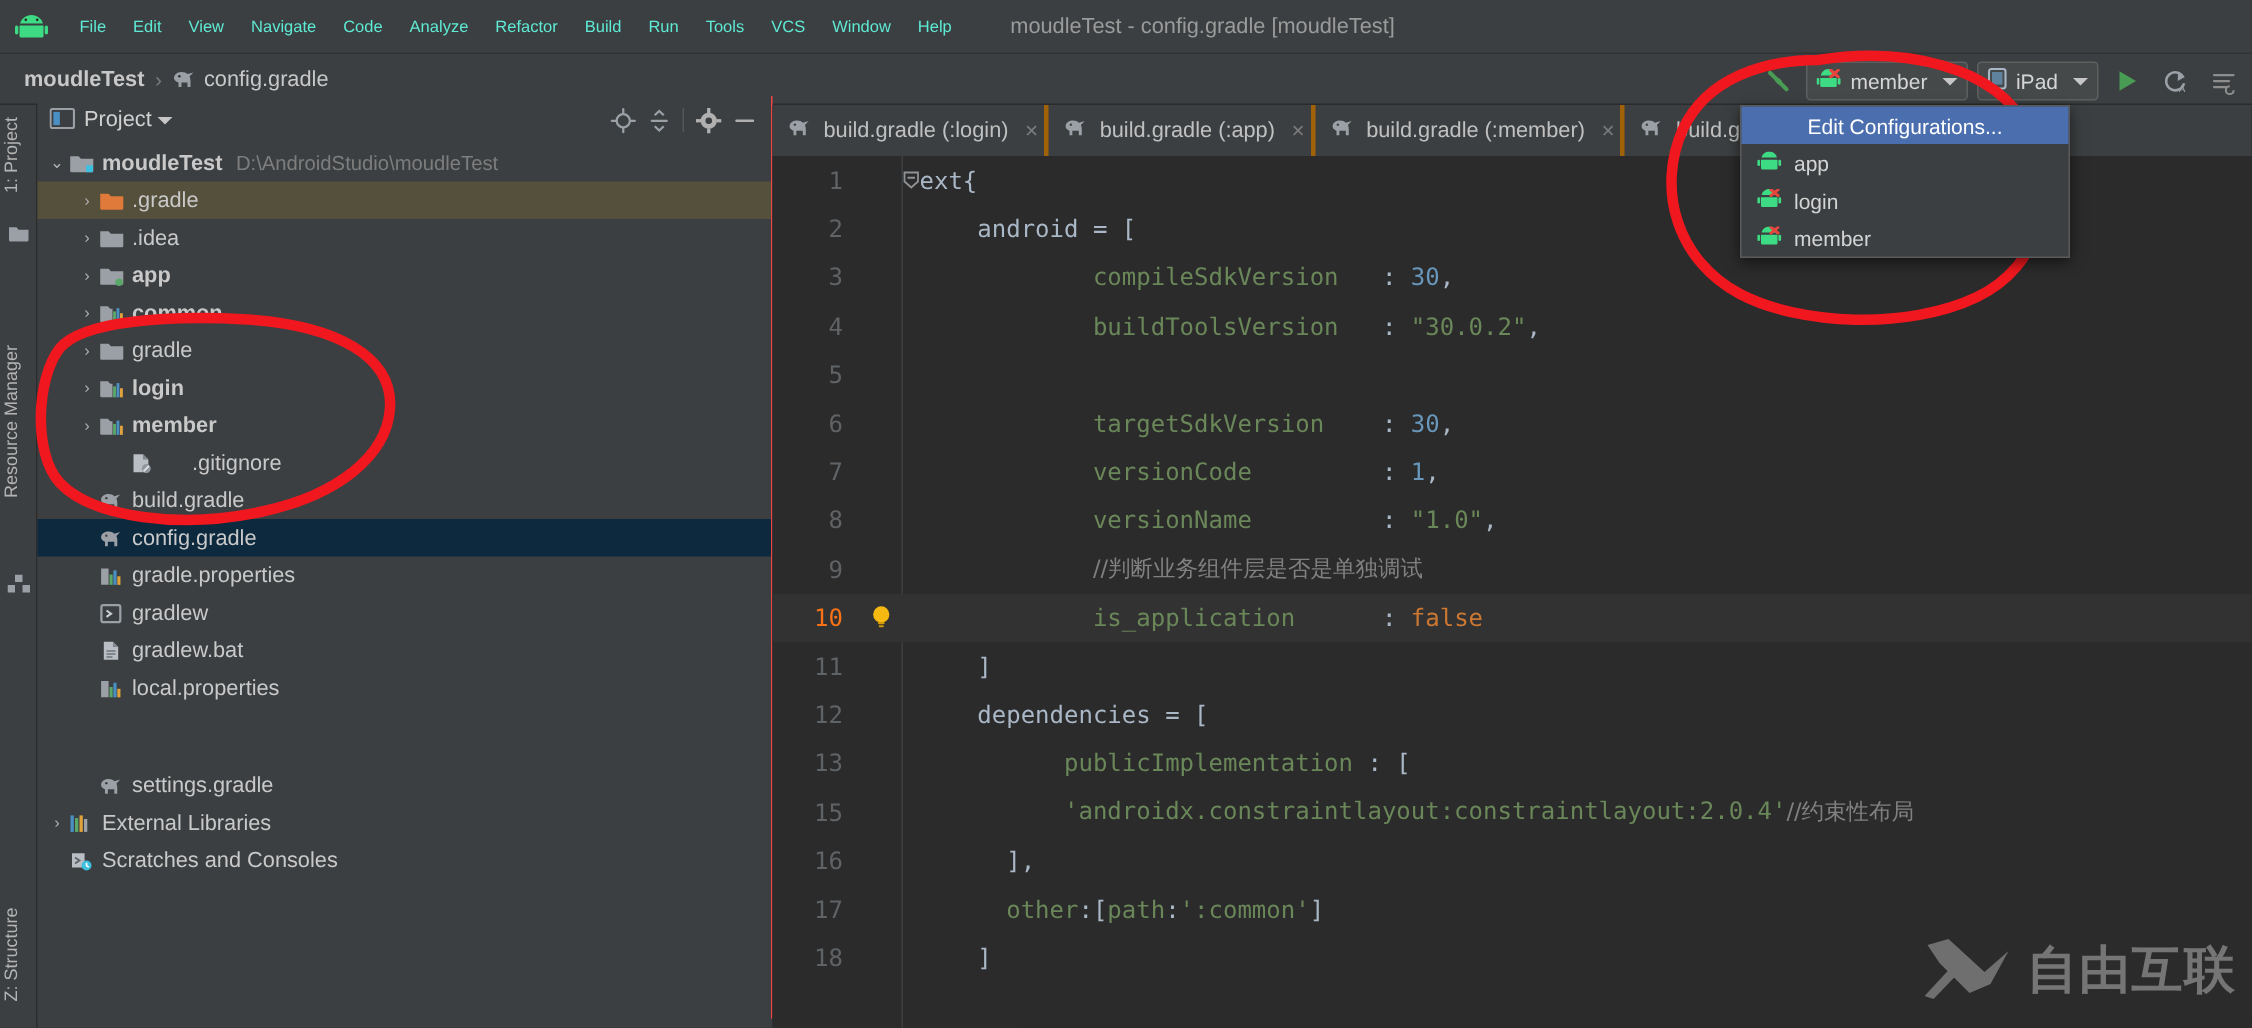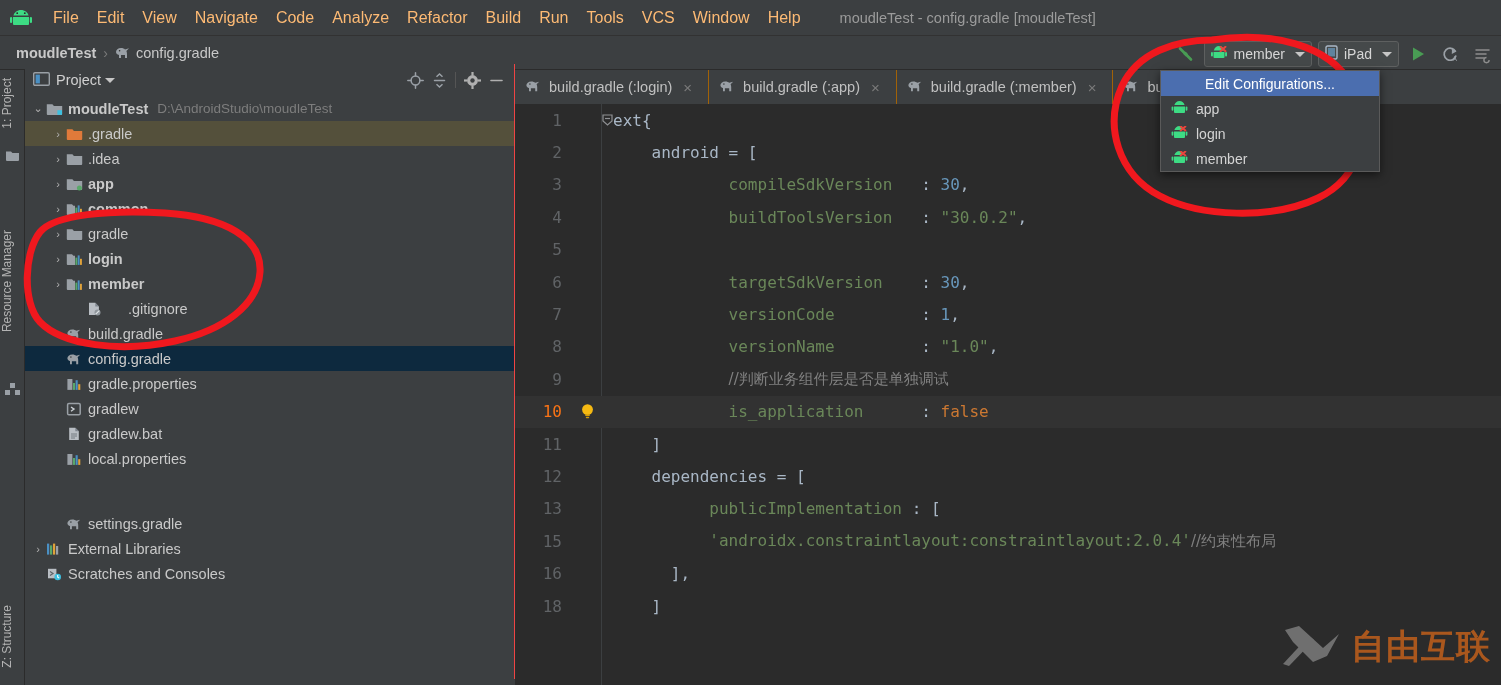--- a/index.html
+++ b/index.html
@@ -6,21 +6,21 @@
   html,body{ width:1501px; height:685px; overflow:hidden; background:#3c3f41; }
   body{ font-family:"Liberation Sans", sans-serif; font-size:13px; color:#bbbbbb; -webkit-font-smoothing:antialiased; }
 
   
   #menubar{
     position:absolute; left:0; top:0; width:1501px; height:36px;
     background:#3c3f41; display:flex; align-items:center; padding-left:8px;
     border-bottom:1px solid #323232;
   }
   #menubar .logo{ width:26px; height:26px; display:flex; align-items:center; justify-content:center; margin-right:10px;}
-  #menubar .mi{ padding:4px 9px; color:#fdba74; font-size:16px; white-space:nowrap; }
+  #menubar .mi{ padding:4px 9px; color:#5eead4; font-size:11px; white-space:nowrap; }
   #win-title{ margin-left:30px; color:#9b9b9b; font-size:14.5px; white-space:nowrap;}
 
   
   #breadcrumb{
     position:absolute; left:0; top:36px; width:1501px; height:34px;
     background:#3c3f41; display:flex; align-items:center; padding-left:16px;
     border-bottom:1px solid #2b2b2b;
   }
   #breadcrumb .crumb{ color:#c8c8c8; font-size:14.5px; }
   #breadcrumb .crumb.bold{ font-weight:bold; }
@@ -69,41 +69,41 @@
   .trow .ic{ width:18px; flex:none; display:flex; align-items:center; justify-content:center; margin-right:5px;}
   .trow .nm{ }
   .trow .nm.b{ font-weight:bold; }
   .trow .path{ color:#7d7d7d; margin-left:9px; font-size:13.5px;}
   .trow.hl{ background:#54503b; }
   .trow.sel{ background:#0d293e; }
 
   
   #editor{ position:absolute; left:515px; top:70px; width:986px; height:615px; background:#2b2b2b; }
   #tabs{ height:34px; background:#3c3f41; display:flex; align-items:stretch; overflow:hidden;}
-  .etab{ display:flex; align-items:center; padding:0 16px 0 10px; gap:7px; font-size:14.5px; color:#c0c0c0; white-space:nowrap; border-right:1px solid #a16207;}
+  .etab{ display:flex; align-items:center; padding:0 4px 0 10px; gap:7px; font-size:14.5px; color:#c0c0c0; white-space:nowrap; border-right:3px solid #a16207;}
   .etab .x{ color:#7b7b7b; font-size:15px; margin-left:4px;}
   .code-area{ position:relative; height:581px; background:#2b2b2b; font-family:"DejaVu Sans Mono","Liberation Mono",monospace; font-size:16px;}
   .cline{ position:relative; height:32.4px; display:flex; align-items:center; }
   .cline.cur{ background:#323232; }
   .gut{ width:58px; text-align:right; padding-right:11px; color:#606366; font-size:16px; flex:none;}
   .cline.cur .gut{ color:#f97316; }
   .bulbcol{ width:28px; flex:none; display:flex; align-items:center; justify-content:center;}
   .fold{ width:12px; flex:none; display:flex; align-items:center; justify-content:center; }
   .ctext{ white-space:pre; color:#a9b7c6; }
   .k{color:#a9b7c6;} .prop{color:#6a8759;} .num{color:#6897bb;} .str{color:#6a8759;}
   .cmt{color:#808080; font-family:"DejaVu Sans",sans-serif; font-size:15px;}
   .kw{color:#cc7832;}
   .guideline{ position:absolute; left:86px; top:0; width:1px; height:100%; background:#3c3f41; }
 
   
   #annot{ position:absolute; left:0; top:0; width:1501px; height:685px; pointer-events:none; z-index:50;}
 
   
   #watermark{ position:absolute; right:10px; bottom:14px; z-index:40; opacity:.62; display:flex; align-items:center; gap:6px;}
-  #watermark .wtext{ font-family:"DejaVu Sans",sans-serif; font-size:34px; font-weight:bold; color:#f97316; letter-spacing:1px;}
+  #watermark .wtext{ font-family:"DejaVu Sans",sans-serif; font-size:34px; font-weight:bold; color:#a3a3a3; letter-spacing:1px;}
 </style>
 </head>
 <body>
 
 <div id="menubar">
   <span class="logo">
     <svg width="22" height="16" viewBox="0 0 22 16">
         <g fill="#3ddc84">
       <path d="M3 7h16v7a1 1 0 0 1-1 1H4a1 1 0 0 1-1-1z"></path>
       <path d="M11 0C7.3 0 4.2 2.4 3.4 5.6h15.2C17.8 2.4 14.7 0 11 0z"></path>
@@ -662,20 +662,26 @@
           <span class="fold"></span>
           <span class="ctext">          <span class="str">'androidx.constraintlayout:constraintlayout:2.0.4'</span><span class="cmt">//约束性布局</span></span>
         </div>
         <div class="cline">
           <span class="gut">16</span>
           <span class="bulbcol"></span>
           <span class="fold"></span>
           <span class="ctext">      <span class="k">],</span></span>
         </div>
         <div class="cline">
+          <span class="gut">17</span>
+          <span class="bulbcol"></span>
+          <span class="fold"></span>
+          <span class="ctext">      <span class="prop">other</span><span class="k">:[</span><span class="prop">path</span><span class="k">:</span><span class="str">':common'</span><span class="k">]</span></span>
+        </div>
+        <div class="cline">
           <span class="gut">18</span>
           <span class="bulbcol"></span>
           <span class="fold"></span>
           <span class="ctext">    <span class="k">]</span></span>
         </div>
       </div>
   </div>
 </div>
 
 <svg id="annot" viewBox="0 0 1501 685">

